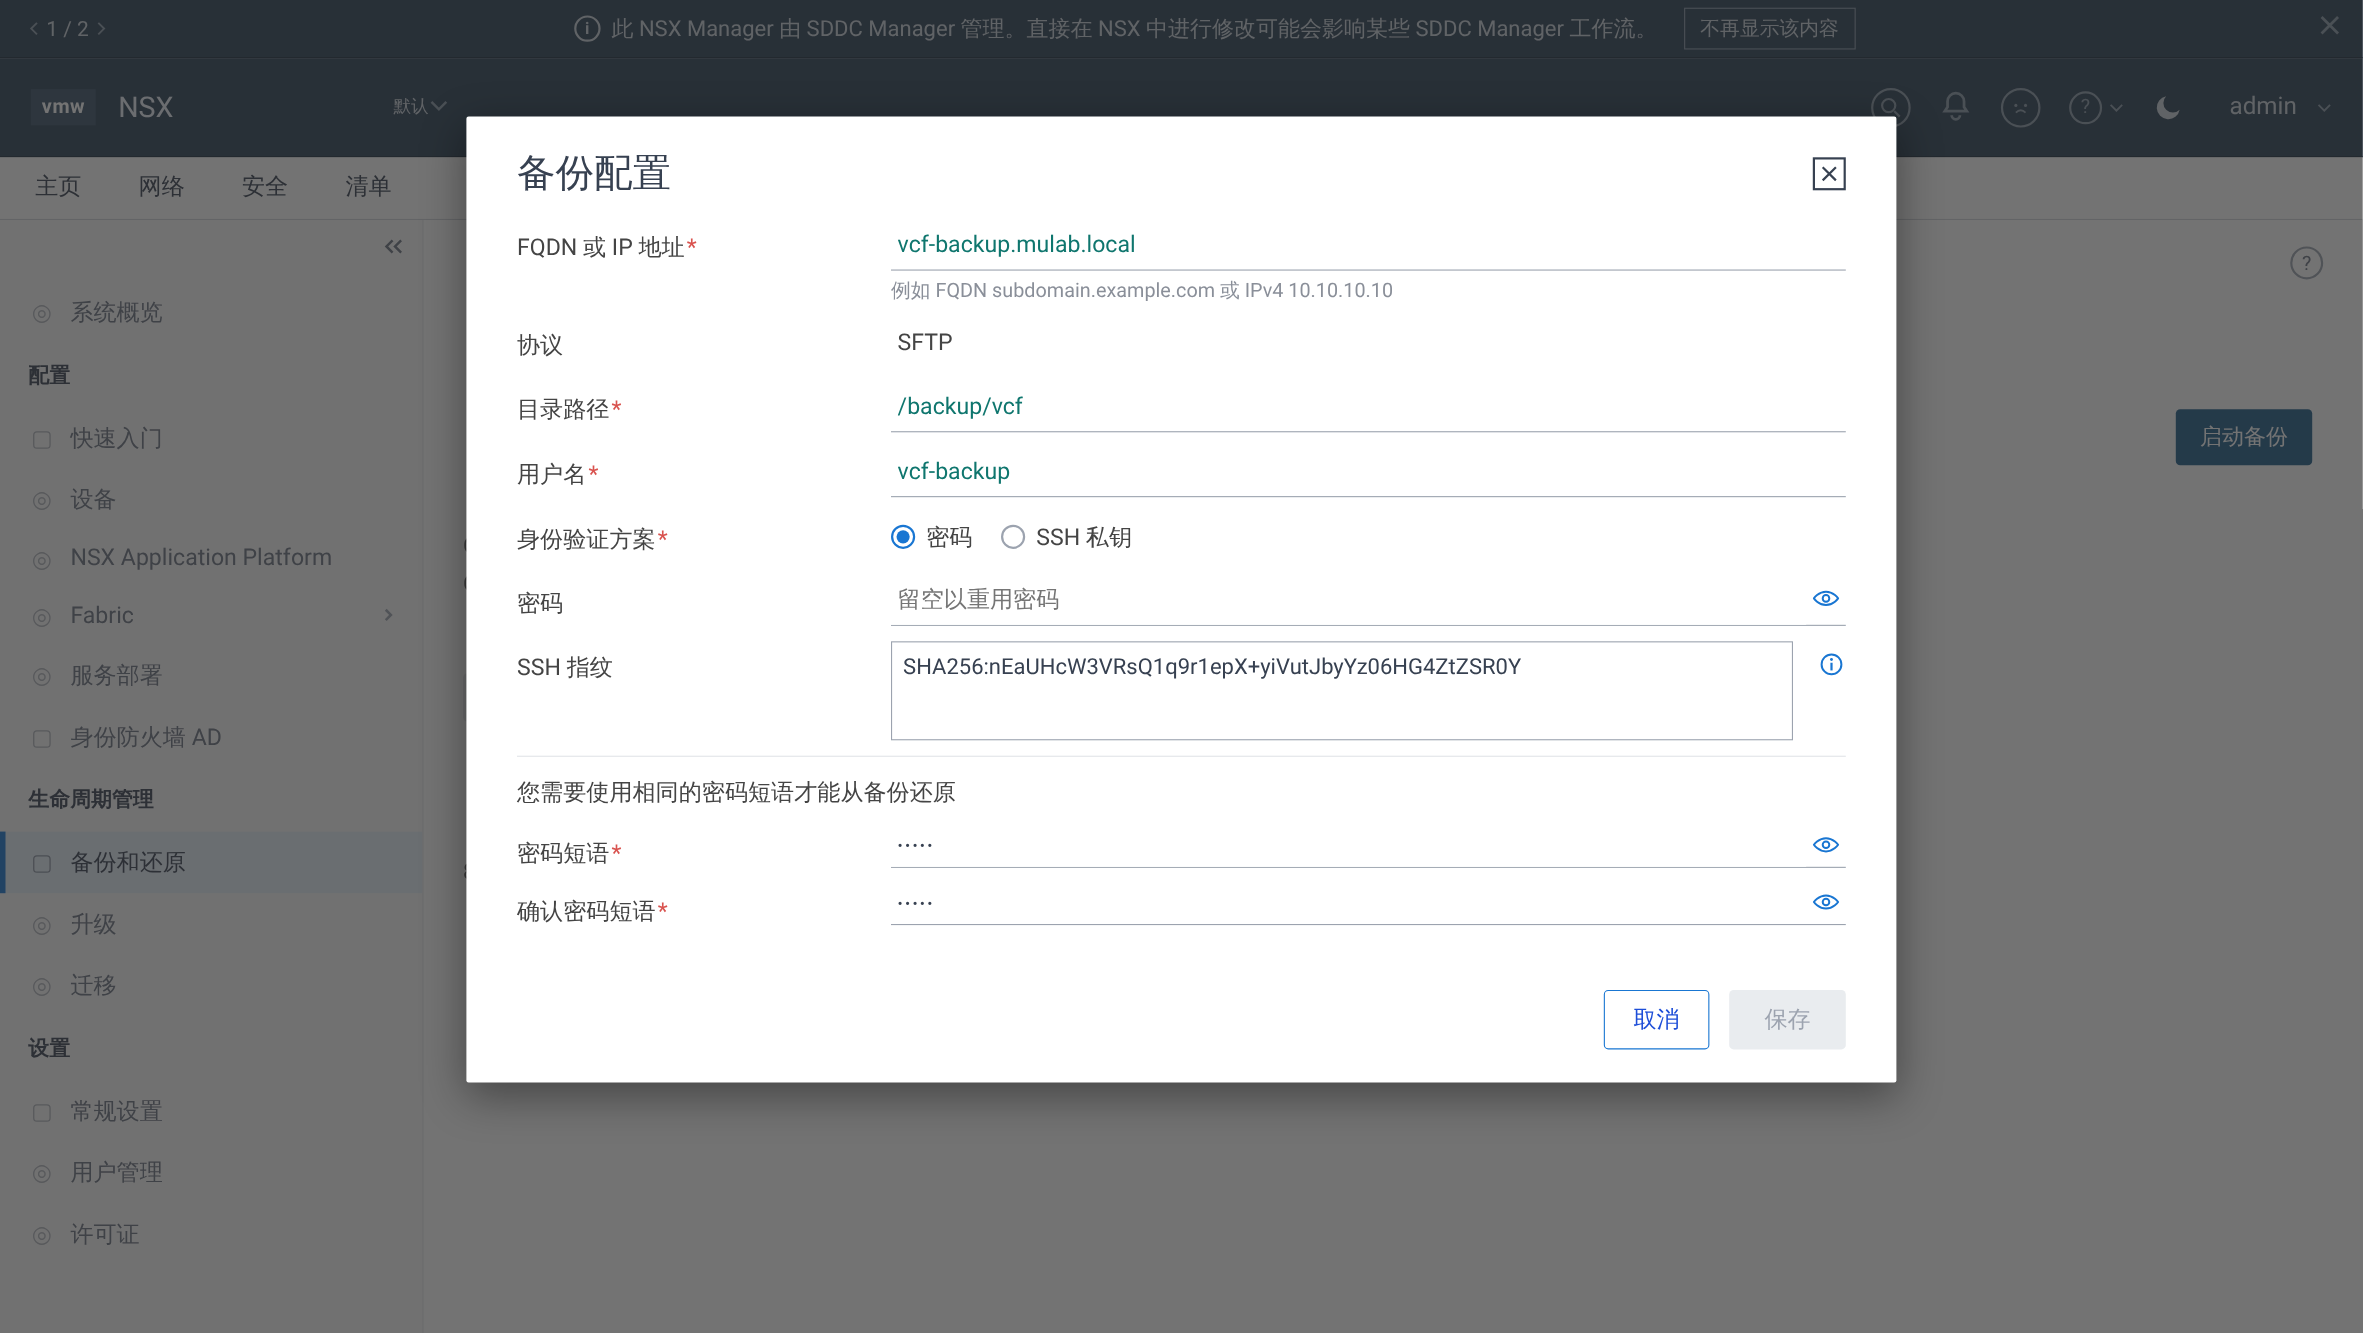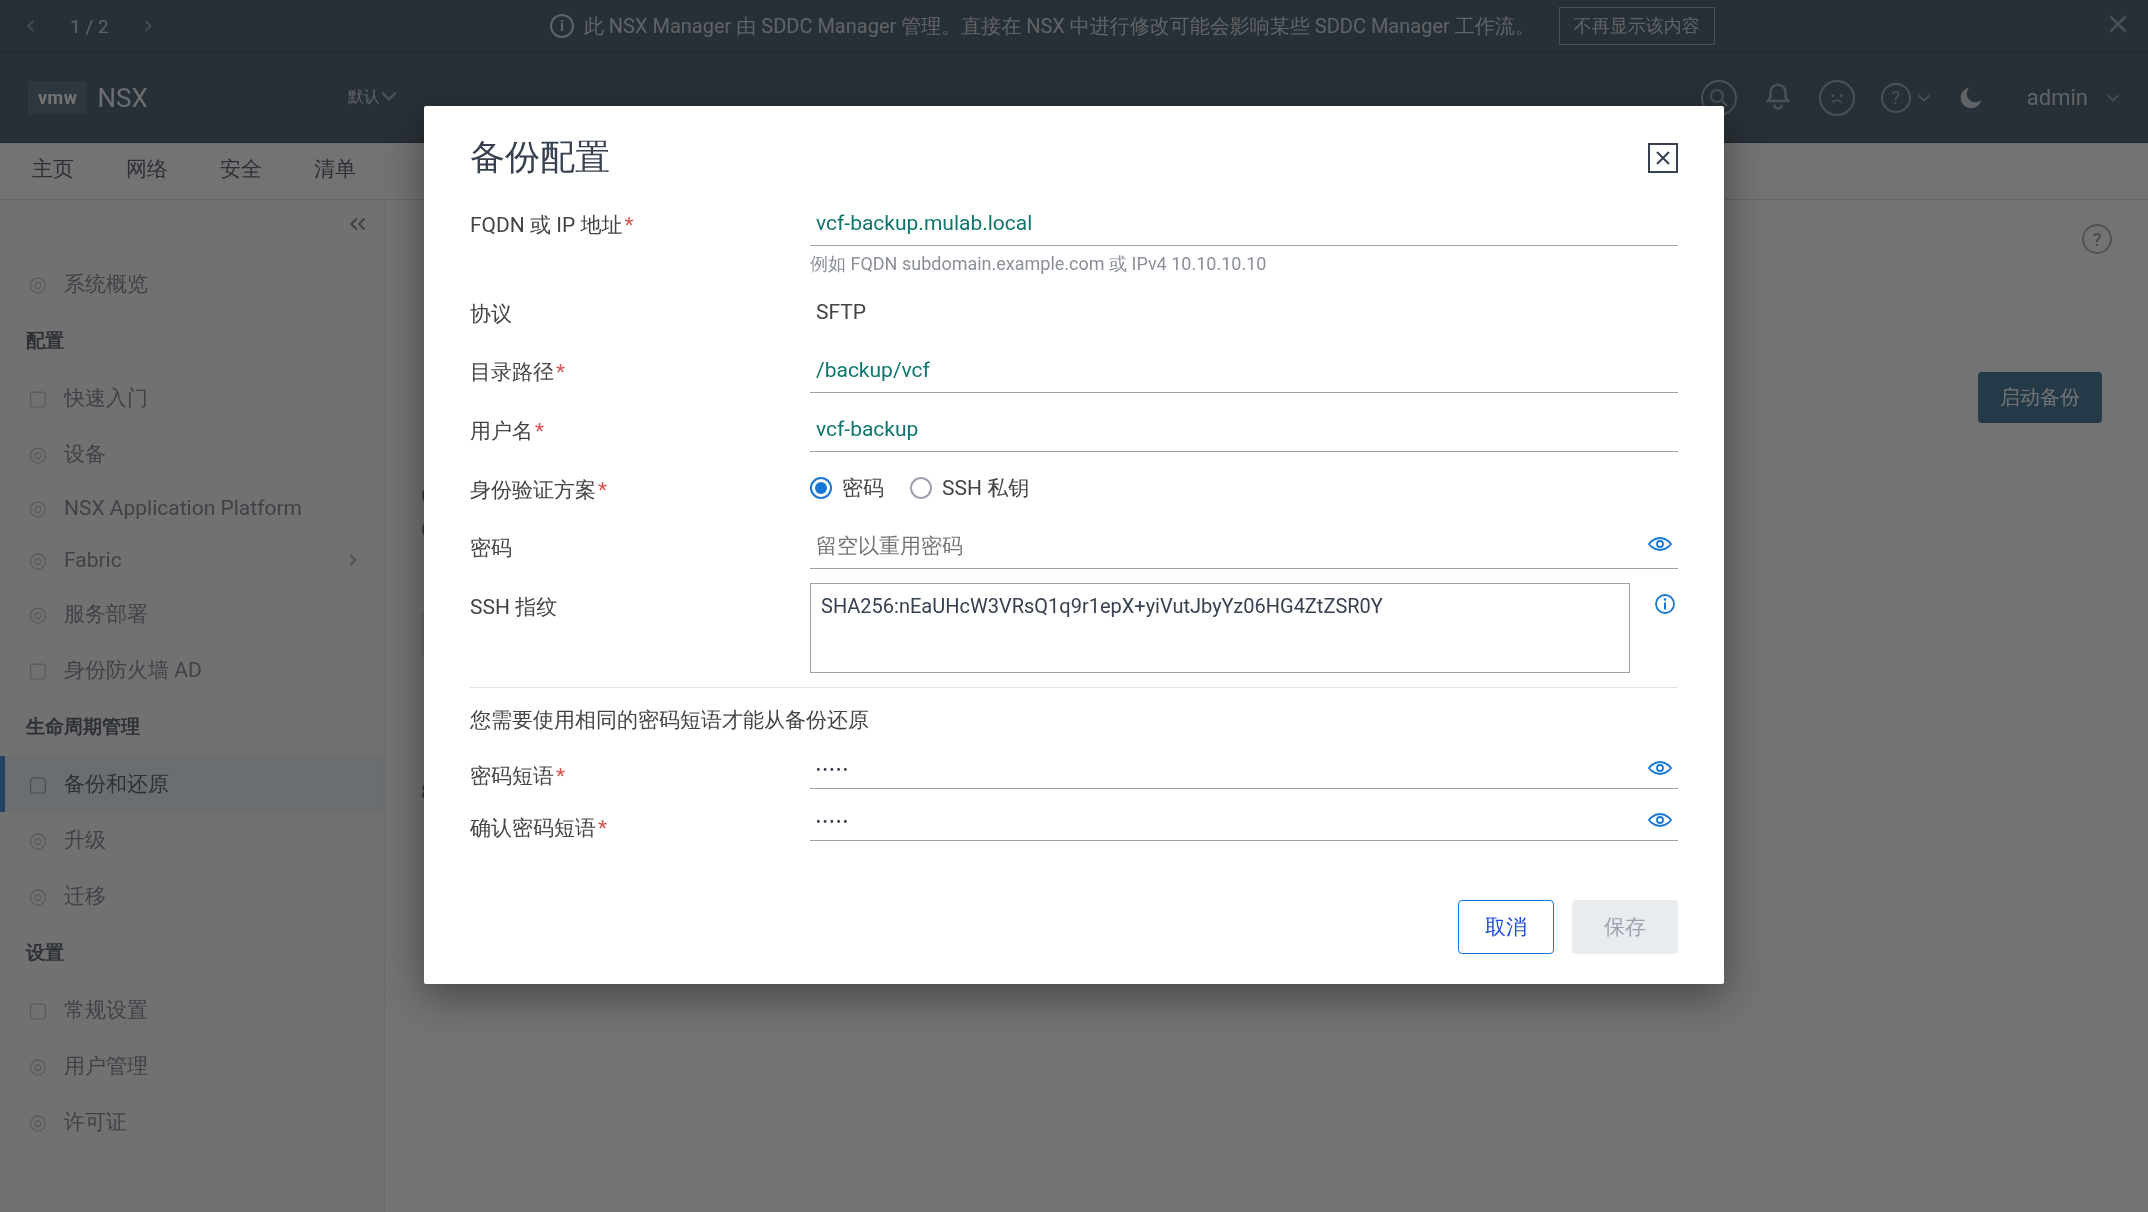--- a/index.html
+++ b/index.html
@@ -1,30 +1,30 @@
 <!DOCTYPE html>
 <html><head>
 <meta charset="utf-8">
 <style>
 * { margin: 0; padding: 0; box-sizing: border-box; font-family: -apple-system, BlinkMacSystemFont, "Segoe UI", Roboto, "Helvetica Neue", Arial, sans-serif; }
 body { background: #fff; width: 2148px; height: 1212px; overflow: hidden; position: relative; }
 
 
 .notification-bar { background: #2a3f54; height: 53px; display: flex; align-items: center; padding: 0 20px; color: #c9d1d9; border-bottom: 1px solid #1a2a3a; }
-.nav-arrows { display: flex; align-items: flex-start; gap: 28px; margin-right: 14px; }
+.nav-arrows { display: flex; align-items: flex-start; gap: 0; margin-right: 14px; }
 .nav-arrow { cursor: pointer; color: #8b9aa9; display: flex; align-items: center; justify-content: center; width: 22px; height: 22px; }
 .nav-count { color: #c9d1d9; font-size: 19px; }
 .notif-content { flex: 1; display: flex; align-items: center; justify-content: center; gap: 10px; font-size: 20px; color: #c9d1d9; }
 .notif-info-icon { width: 24px; height: 24px; border-radius: 50%; border: 2px solid #c9d1d9; display: flex; align-items: center; justify-content: center; font-size: 15px; font-weight: bold; }
 .notif-dismiss-btn { border: 1px solid #8b9aa9; background: transparent; color: #c9d1d9; padding: 6px 14px; font-size: 18px; cursor: pointer; margin-left: 14px; }
 .notif-close { margin-left: 16px; cursor: pointer; color: #8b9aa9; font-size: 22px; }
 
 
 .header-bar { background: #2a3f54; height: 90px; display: flex; align-items: center; padding: 0 28px; border-bottom: 1px solid #1a2a3a; }
-.logo-area { display: flex; align-items: center; gap: 10px; }
+.logo-area { display: flex; align-items: center; gap: 20px; }
 .vmw-logo { background: #3a5068; color: #fff; font-size: 18px; font-weight: bold; padding: 6px 10px; letter-spacing: 0.5px; }
 .product-name { color: #e8eef5; font-size: 26px; font-weight: 400; }
 .header-select { margin-left: 200px; display: flex; color: #c9d1d9; font-size: 16px; cursor: pointer; }
 .header-chevron { color: #8b9aa9; }
 .header-right { margin-left: auto; display: flex; align-items: center; gap: 26px; }
 .header-icon { width: 36px; height: 36px; border-radius: 50%; border: 2px solid #8b9aa9; display: flex; align-items: center; justify-content: center; color: #8b9aa9; cursor: pointer; }
 .header-icon-nb { color: #8b9aa9; cursor: pointer; }
 .moon-icon { width: 28px; height: 28px; cursor: pointer; }
 .user-area { display: flex; align-items: center; gap: 18px; color: #c9d1d9; font-size: 22px; margin-left: 16px; }
 

